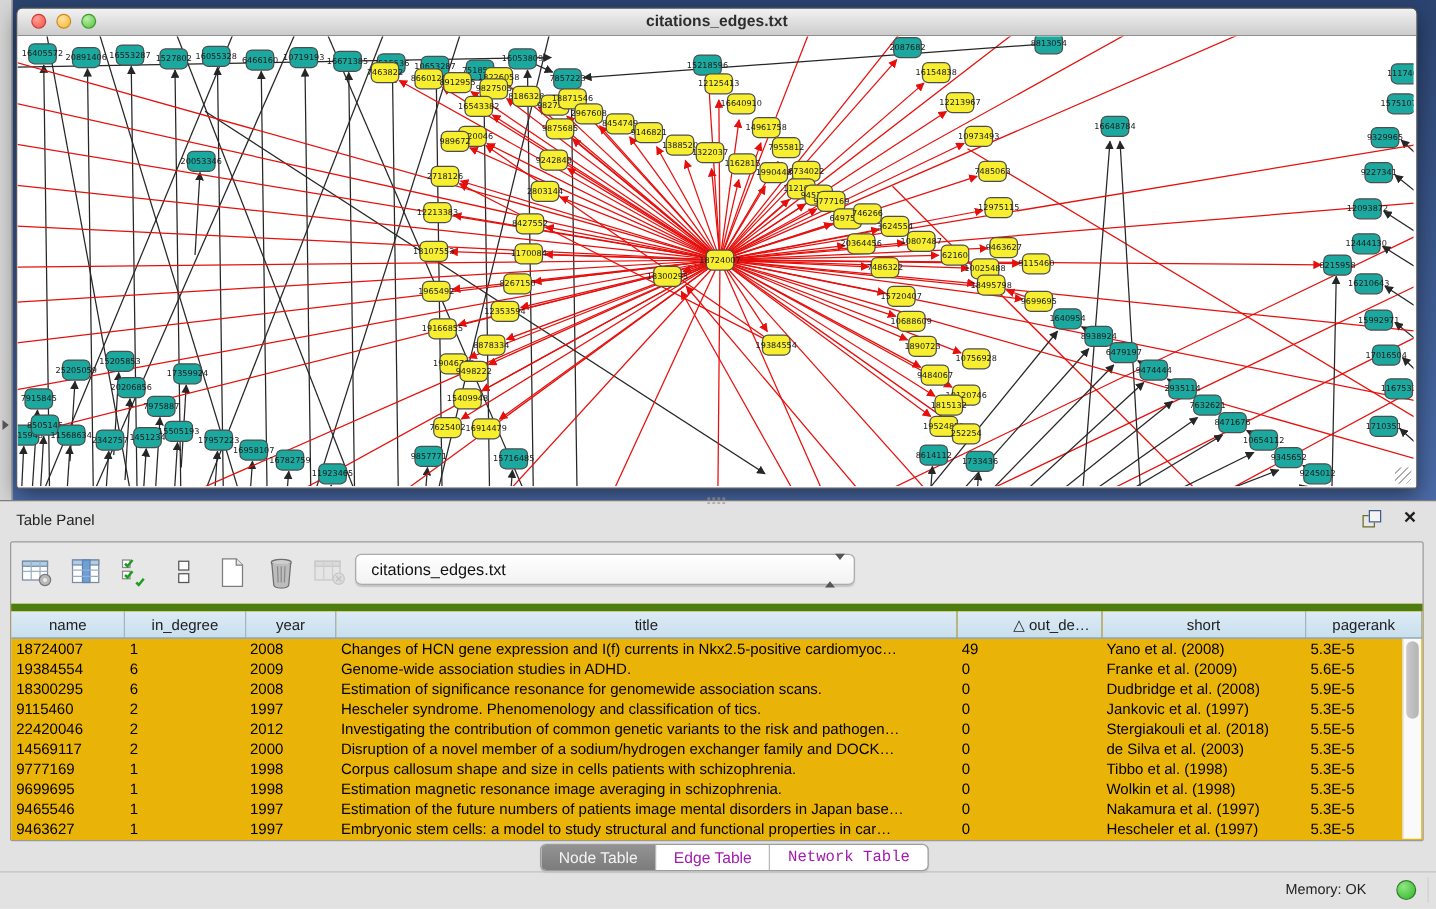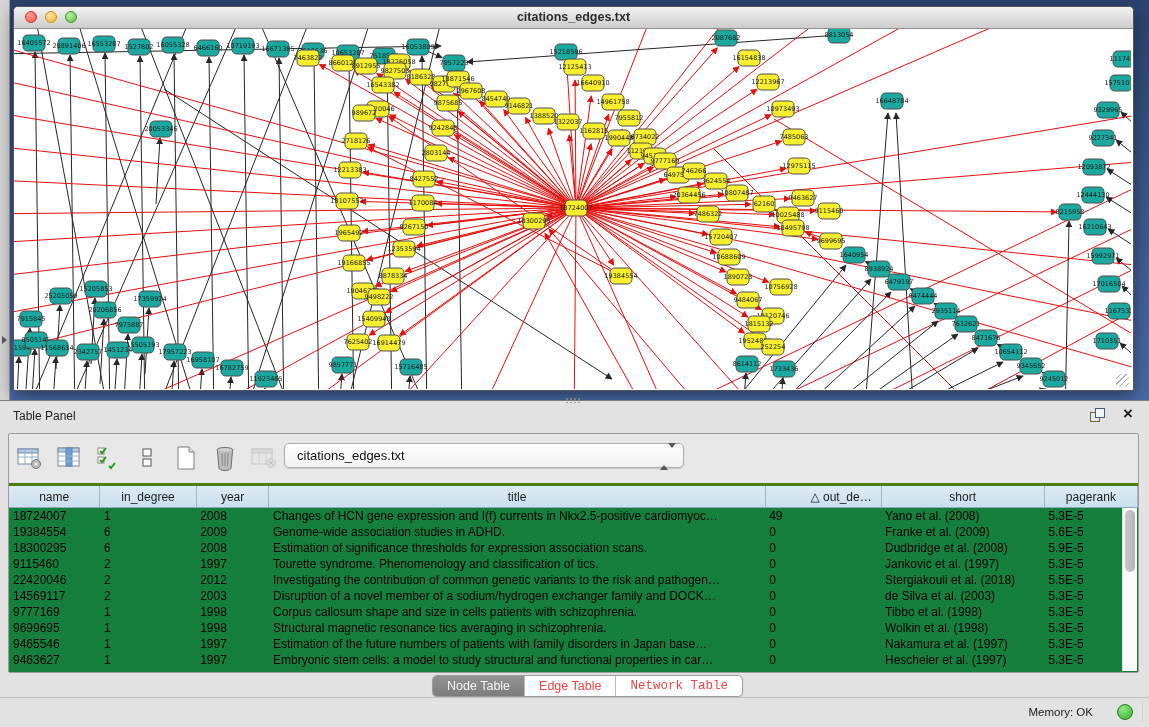--- a/index.html
+++ b/index.html
@@ -44,32 +44,32 @@
   .tbtn{width:30px;height:30px;display:flex;align-items:center;justify-content:center;}
   .tbtn.disabled{opacity:.4;}
   .fx{font-family:"DejaVu Serif",serif;font-style:italic;font-weight:bold;font-size:15px;color:#111;}
   .combo{position:absolute;left:275px;top:9px;width:398px;height:23px;background:linear-gradient(#ffffff,#f2f2f2);
     border:1px solid #ababab;border-radius:5px;box-shadow:0 1px 1px rgba(0,0,0,.15);}
   .combo .val{position:absolute;left:12px;top:4px;font-size:13px;color:#111;}
   .combo .steppers{position:absolute;right:7px;top:4px;}
   .combo .up,.combo .dn{width:0;height:0;border-left:4px solid transparent;border-right:4px solid transparent;margin:2px 0;}
   .combo .up{border-bottom:5px solid #555;}
   .combo .dn{border-top:5px solid #555;}
-  .table-wrap{position:absolute;left:0;top:49px;right:0;bottom:0;background:#15803d;border-top:3px solid #4d7c0f;overflow:hidden;}
+  .table-wrap{position:absolute;left:0;top:49px;right:0;bottom:0;background:#eab308;border-top:6px solid #4d7c0f;overflow:hidden;}
   table.grid{border-collapse:collapse;table-layout:fixed;font-size:12px;}
   table.grid th{height:21px;background:linear-gradient(#ddebf5,#c9dfee);border-right:1px solid #9fb6c6;
     border-bottom:1px solid #8fa6b6;font-weight:normal;color:#1c1c1c;text-align:center;padding:0 3px;
     overflow:hidden;white-space:nowrap;}
   table.grid td{height:16px;padding:0 4px;color:#000;white-space:nowrap;overflow:hidden;border:none;}
   .vscroll{position:absolute;right:1px;top:22px;bottom:1px;width:14px;background:#fafafa;border-left:1px solid #e0e0e0;}
   .vthumb{position:absolute;left:1.5px;top:2px;width:10px;height:62px;background:linear-gradient(90deg,#c9c9c9,#b4b4b4);border-radius:6px;}
   .tabs{position:absolute;left:0;right:0;top:274px;display:flex;justify-content:center;padding-left:26px;}
   .seg{display:flex;border:1px solid #9d9d9d;border-radius:5px;overflow:hidden;background:#fff;
     box-shadow:0 1px 1px rgba(0,0,0,.12);}
-  .seg .tab{padding:2px 14px;font-size:12.5px;color:#ef4444;border-right:1px solid #b9b9b9;line-height:16px;}
+  .seg .tab{padding:2px 14px;font-size:12.5px;color:#a21caf;border-right:1px solid #b9b9b9;line-height:16px;}
   .seg .tab:last-child{border-right:none;font-family:Liberation Mono, monospace;}
   .seg .tab.sel{background:linear-gradient(#939393,#7c7c7c);color:#f4f4f4;}
   .statusbar{position:absolute;left:0;right:0;bottom:0;height:30px;border-top:1px solid #c2c2c2;}
   .mem{position:absolute;right:56px;top:8px;font-size:11.5px;color:#222;}
   .memdot{position:absolute;right:16px;top:6px;width:14px;height:14px;border-radius:50%;
     background:radial-gradient(circle at 35% 30%,#8fe77f,#2fb52a);border:1px solid #2e7d2a;}
   .status-div{position:absolute;right:6px;top:4px;width:1px;height:20px;background:#cfcfcf;}
 </style>
 </head>
 <body>
@@ -681,75 +681,75 @@
               <td>2009</td>
               <td>Genome-wide association studies in ADHD.</td>
               <td>0</td>
               <td>Franke et al. (2009)</td>
               <td>5.6E-5</td>
             </tr>
             <tr>
               <td>18300295</td>
               <td>6</td>
               <td>2008</td>
-              <td>Estimation of significance thresholds for expression association scans.</td>
+              <td>Estimation of significance resonance for genomewide association scans.</td>
               <td>0</td>
               <td>Dudbridge et al. (2008)</td>
               <td>5.9E-5</td>
             </tr>
             <tr>
               <td>9115460</td>
               <td>2</td>
               <td>1997</td>
-              <td>Tourette syndrome. Phenomenology and classification of tics.</td>
+              <td>Hescheler syndrome. Phenomenology and classification of tics.</td>
               <td>0</td>
               <td>Jankovic et al. (1997)</td>
               <td>5.3E-5</td>
             </tr>
             <tr>
               <td>22420046</td>
               <td>2</td>
               <td>2012</td>
               <td>Investigating the contribution of common genetic variants to the risk and pathogen…</td>
               <td>0</td>
               <td>Stergiakouli et al. (2018)</td>
               <td>5.5E-5</td>
             </tr>
             <tr>
               <td>14569117</td>
               <td>2</td>
-              <td>2003</td>
+              <td>2000</td>
               <td>Disruption of a novel member of a sodium/hydrogen exchanger family and DOCK…</td>
               <td>0</td>
               <td>de Silva et al. (2003)</td>
               <td>5.3E-5</td>
             </tr>
             <tr>
               <td>9777169</td>
               <td>1</td>
               <td>1998</td>
               <td>Corpus callosum shape and size in cells patients with schizophrenia.</td>
               <td>0</td>
               <td>Tibbo et al. (1998)</td>
               <td>5.3E-5</td>
             </tr>
             <tr>
               <td>9699695</td>
               <td>1</td>
               <td>1998</td>
-              <td>Structural magnetic resonance tics averaging in schizophrenia.</td>
+              <td>Estimation magnetic resonance image averaging in schizophrenia.</td>
               <td>0</td>
               <td>Wolkin et al. (1998)</td>
               <td>5.3E-5</td>
             </tr>
             <tr>
               <td>9465546</td>
               <td>1</td>
               <td>1997</td>
-              <td>Estimation of the future numbers of patients with family disorders in Japan base…</td>
+              <td>Estimation of the future numbers of patients image mental disorders in Japan base…</td>
               <td>0</td>
               <td>Nakamura et al. (1997)</td>
               <td>5.3E-5</td>
             </tr>
             <tr>
               <td>9463627</td>
               <td>1</td>
               <td>1997</td>
               <td>Embryonic stem cells: a model to study structural and functional properties in car…</td>
               <td>0</td>

